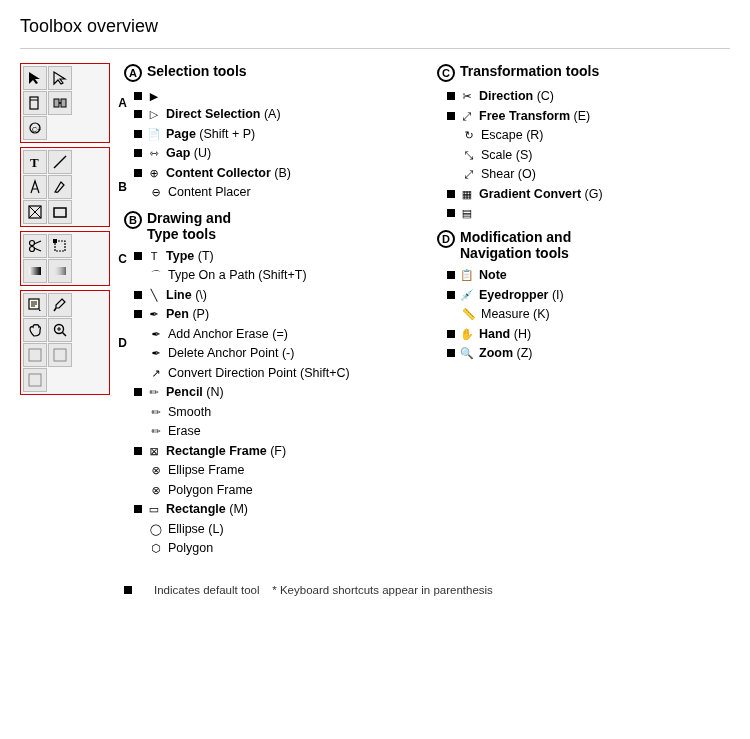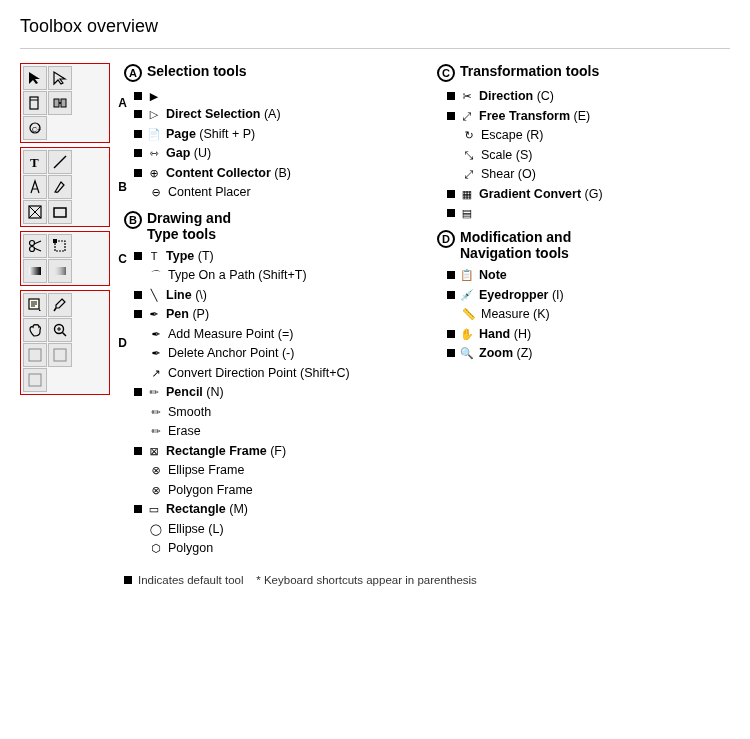--- a/index.html
+++ b/index.html
@@ -137,23 +137,24 @@
       flex-shrink: 0;
       margin-top: 1px;
       font-size: 11px;
       width: 16px;
     }
     .bold { font-weight: bold; }
 
     .footer-note {
       font-size: 11.5px;
       color: #333;
+      margin-top: 10px;
       display: flex;
       align-items: center;
-      gap: 6px;
+      gap: 22px;
     }
     .footer-note .black-sq { margin-top: 0; }
   </style>
 </head>
 <body>
 
 <div class="page">
   <div class="title">Toolbox overview</div>
   <div class="main-content">
 
@@ -401,21 +402,21 @@
               <span class="tool-icon">╲</span>
               <span><span class="bold">Line</span> (\)</span>
             </li>
             <li>
               <span class="black-sq"></span>
               <span class="tool-icon">✒</span>
               <span><span class="bold">Pen</span> (P)</span>
             </li>
             <li class="indent">
               <span class="tool-icon">✒</span>
-              <span>Add Measure Point  (=)</span>
+              <span>Add Anchor Erase  (=)</span>
             </li>
             <li class="indent">
               <span class="tool-icon">✒</span>
               <span>Delete Anchor Point  (-)</span>
             </li>
             <li class="indent">
               <span class="tool-icon">↗</span>
               <span>Convert Direction Point  (Shift+C)</span>
             </li>
             <li>

